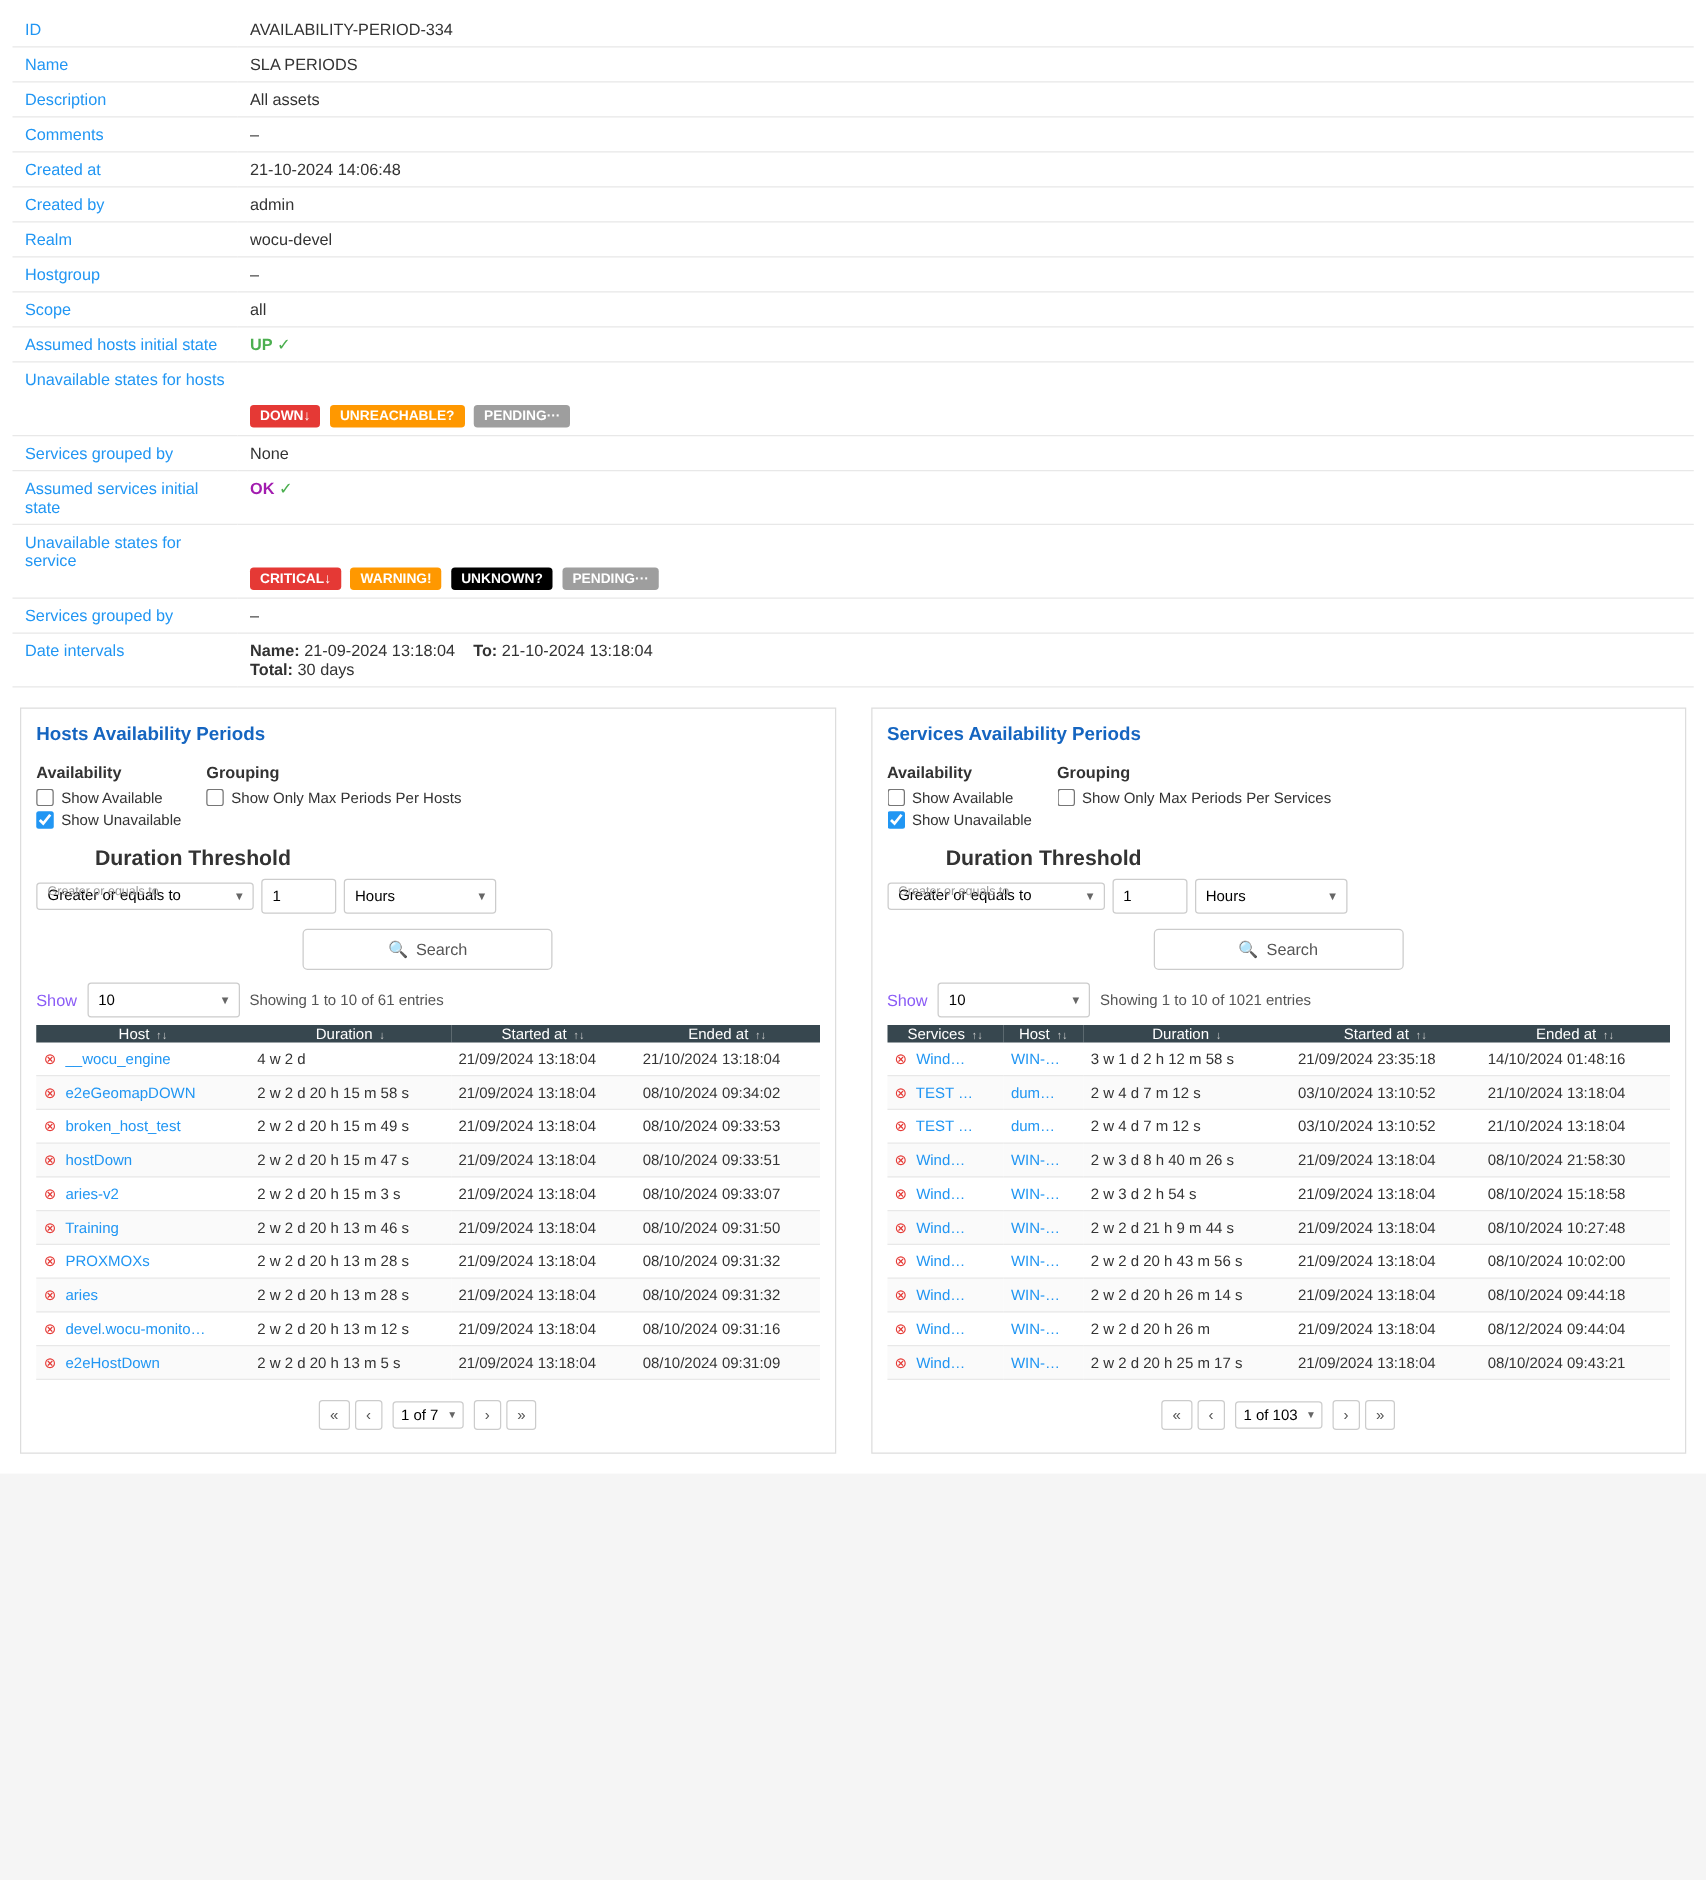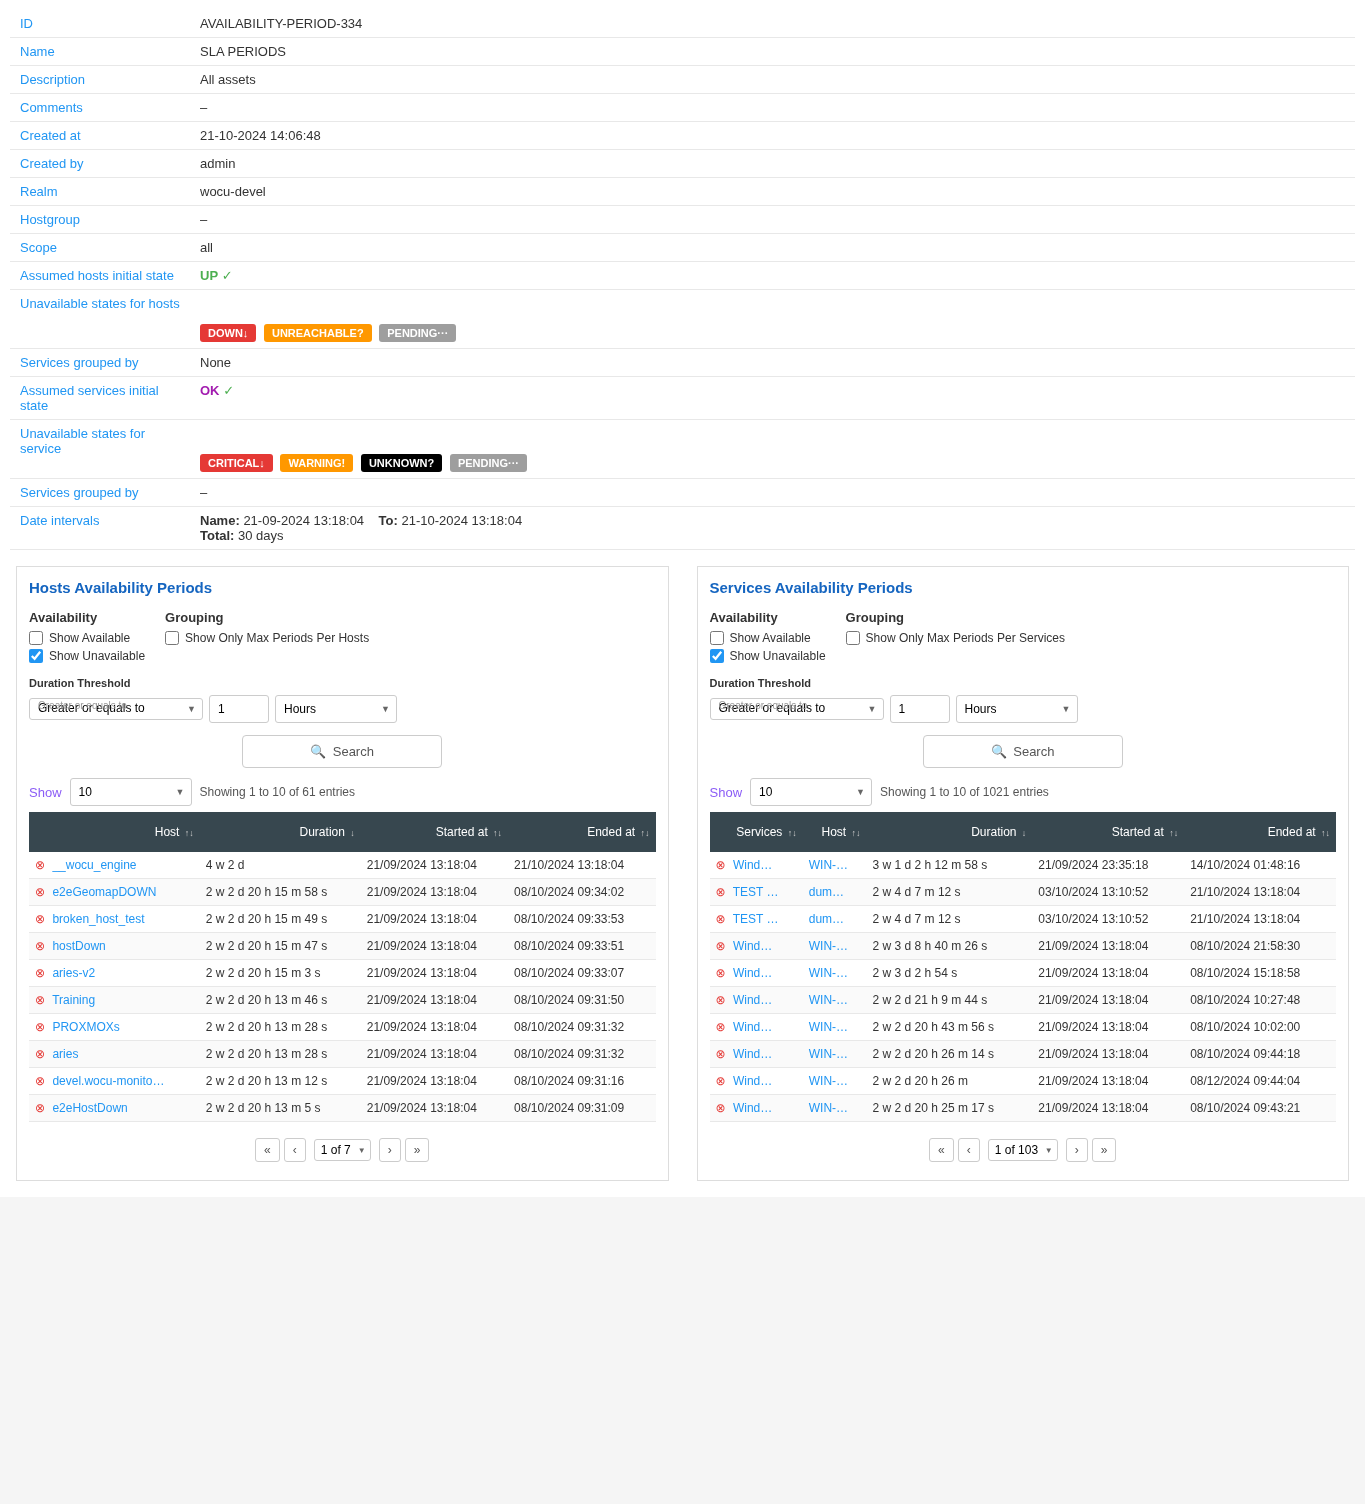--- a/index.html
+++ b/index.html
@@ -25,21 +25,21 @@
     .status-up { color: #4CAF50; font-weight: bold; }
     .status-ok { color: #a21caf; font-weight: bold; }
     .checkmark { color: #4CAF50; }
     .av-section h4, .grouping-section h4 { font-size: 13px; font-weight: bold; margin-bottom: 6px; }
     .checkbox-row { display: flex; align-items: center; gap: 6px; margin-bottom: 4px; font-size: 12px; }
     .checkbox-row input[type="checkbox"] { width: 14px; height: 14px; }
     .checked-blue { accent-color: #2196F3; }
     
     
     .threshold-section { margin-bottom: 12px; }
-    .threshold-section h4 { font-size: 11px; font-weight: bold; margin-bottom: 6px; }
+    .threshold-section h4 { font-size: 17px; font-weight: bold; margin-bottom: 6px; margin-left: 47px; }
     .threshold-row { display: flex; gap: 6px; align-items: center; }
     .threshold-input { border: 1px solid #ccc; border-radius: 3px; padding: 6px 8px; font-size: 12px; width: 60px; }
     
     .select-wrapper { position: relative; display: inline-flex; align-items: center; border: 1px solid #ccc; border-radius: 3px; background: #fff; }
     .select-wrapper select { border: none; background: transparent; padding: 6px 24px 6px 8px; font-size: 12px; outline: none; appearance: none; -webkit-appearance: none; min-width: 120px; }
     .select-wrapper::after { content: "▼"; position: absolute; right: 6px; font-size: 9px; color: #666; pointer-events: none; }
     .select-label { font-size: 10px; color: #999; position: absolute; top: 1px; left: 8px; }
     .select-with-label { position: relative; display: inline-flex; flex-direction: column; border: 1px solid #ccc; border-radius: 3px; background: #fff; padding: 2px 24px 4px 8px; }
     .select-with-label select { border: none; background: transparent; font-size: 12px; outline: none; appearance: none; -webkit-appearance: none; min-width: 140px; }
     .select-with-label::after { content: "▼"; position: absolute; right: 6px; top: 50%; transform: translateY(-50%); font-size: 9px; color: #666; pointer-events: none; }
@@ -47,21 +47,21 @@
     
     .search-bar { display: flex; justify-content: center; margin-bottom: 10px; }
     .search-button { display: flex; align-items: center; gap: 6px; border: 1px solid #ccc; border-radius: 4px; padding: 8px 20px; font-size: 13px; background: #fff; cursor: pointer; color: #555; width: 200px; justify-content: center; }
     .search-icon-char { color: #888; }
     .show-label { color: #8b5cf6; }
     .entries-label { color: #555; font-size: 12px; }
     
     
     .data-table { width: 100%; border-collapse: collapse; font-size: 12px; }
     .data-table thead tr { background: #37474F; color: #fff; }
-    .data-table thead th { padding: 13px 6px; text-align: right; font-weight: 500; white-space: nowrap; margin-top: 37px; }
+    .data-table thead th { padding: 0 6px; text-align: center; font-weight: 500; white-space: nowrap; margin-top: 37px; }
     .data-table tbody tr { border-bottom: 1px solid #e8e8e8; }
     .data-table tbody tr:nth-child(even) { background: #fafafa; }
     .data-table tbody td { padding: 6px 6px; vertical-align: middle; }
     .data-table tbody td a { color: #2196F3; text-decoration: none; }
     
     .sort-icon { font-size: 9px; color: #ccc; margin-left: 2px; }
     
     
     .pagination-row { display: flex; justify-content: center; align-items: center; gap: 4px; margin-top: 10px; padding: 6px 0; }
     .page-btn { border: 1px solid #ccc; border-radius: 3px; padding: 4px 8px; background: #fff; cursor: pointer; font-size: 12px; color: #555; }

